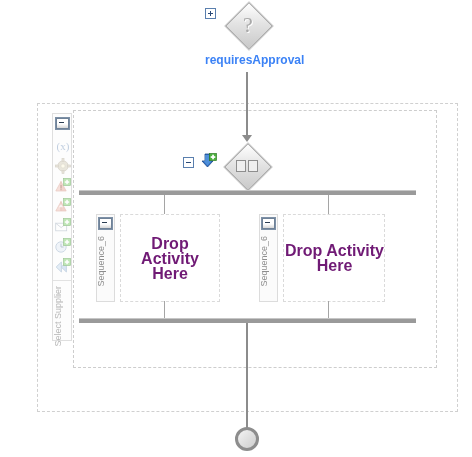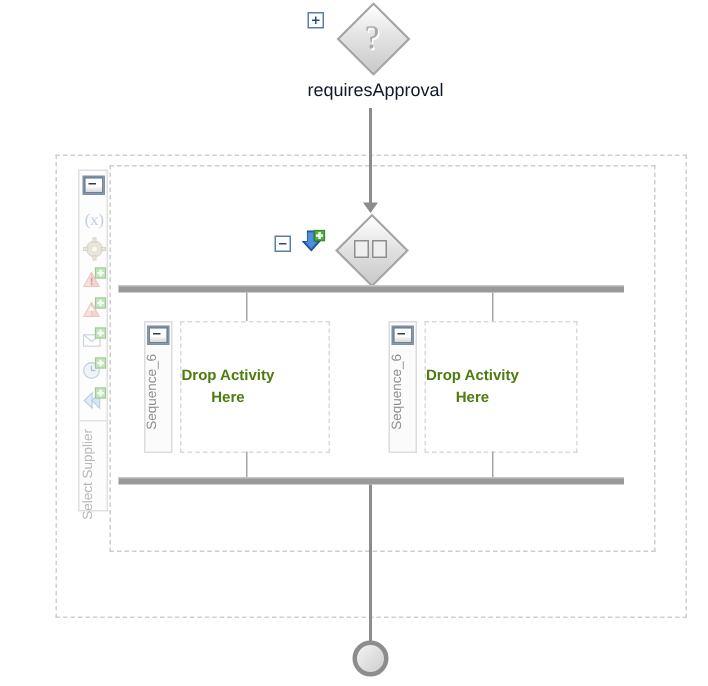--- a/index.html
+++ b/index.html
@@ -167,24 +167,24 @@
     white-space: nowrap;
     text-align: left;
     font-family: "Liberation Sans", sans-serif;
   }
   .drop-zone {
     position: absolute;
     border: 1px dashed #dadada;
     box-sizing: border-box;
     display: flex;
     align-items: center;
-    justify-content: flex-start;
+    justify-content: flex-end;
     text-align: center;
-    color: #4d7c0f;
-    font-size: 10px;
+    color: #701a75;
+    font-size: 16px;
     font-weight: bold;
     line-height: 15px;
     background: #ffffff;
   }
 
   
   .rail {
     position: absolute;
     left: 52px; top: 113px;
     width: 20px; height: 228px;
@@ -224,23 +224,24 @@
     border-radius: 50%;
     border: 3px solid #8d8d8d;
     background: linear-gradient(135deg,#f4f4f4 0%, #dcdcdc 60%, #cfcfcf 100%);
     box-sizing: border-box;
   }
 
   
   .node-label {
     position: absolute;
     font-size: 12px;
-    color: #0f172a;
+    color: #3b82f6;
     white-space: nowrap;
     font-family: "Liberation Sans", sans-serif;
+    font-weight: bold;
   }
 
   
   .dropaction {
     position: absolute;
     width: 17px; height: 17px;
     cursor: pointer;
   }
 </style>
 </head>

